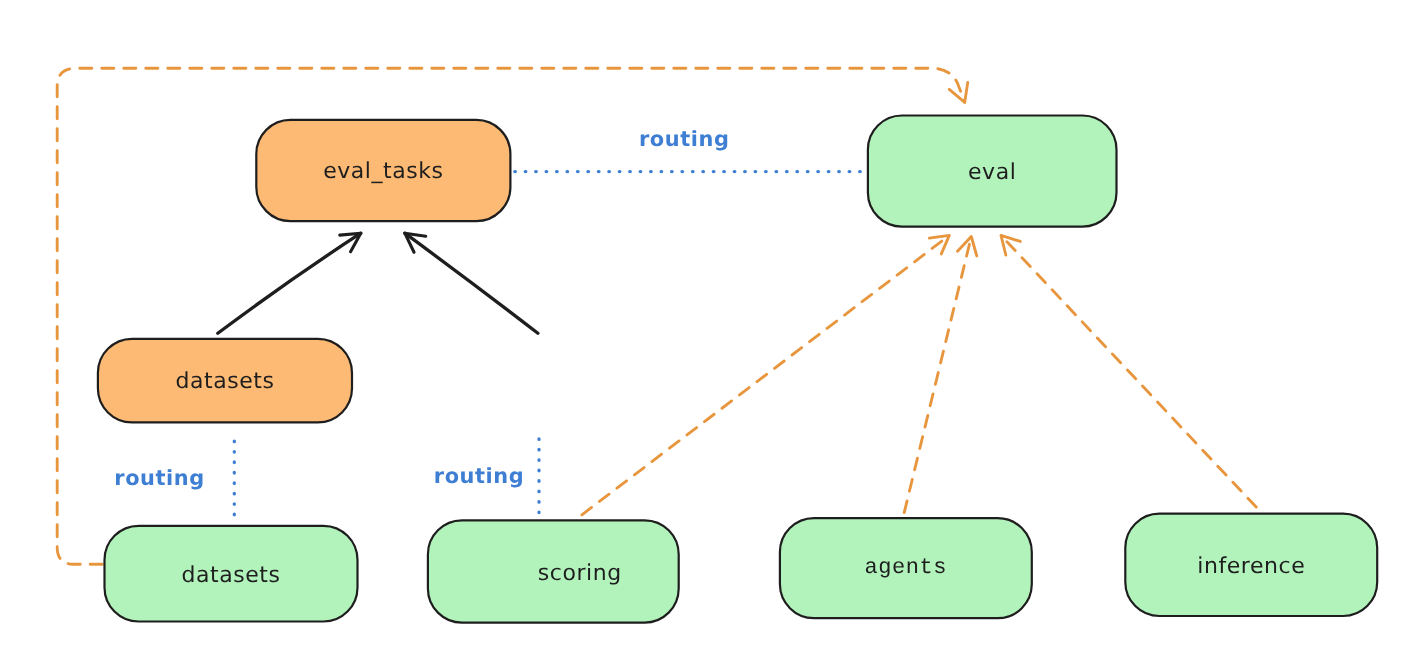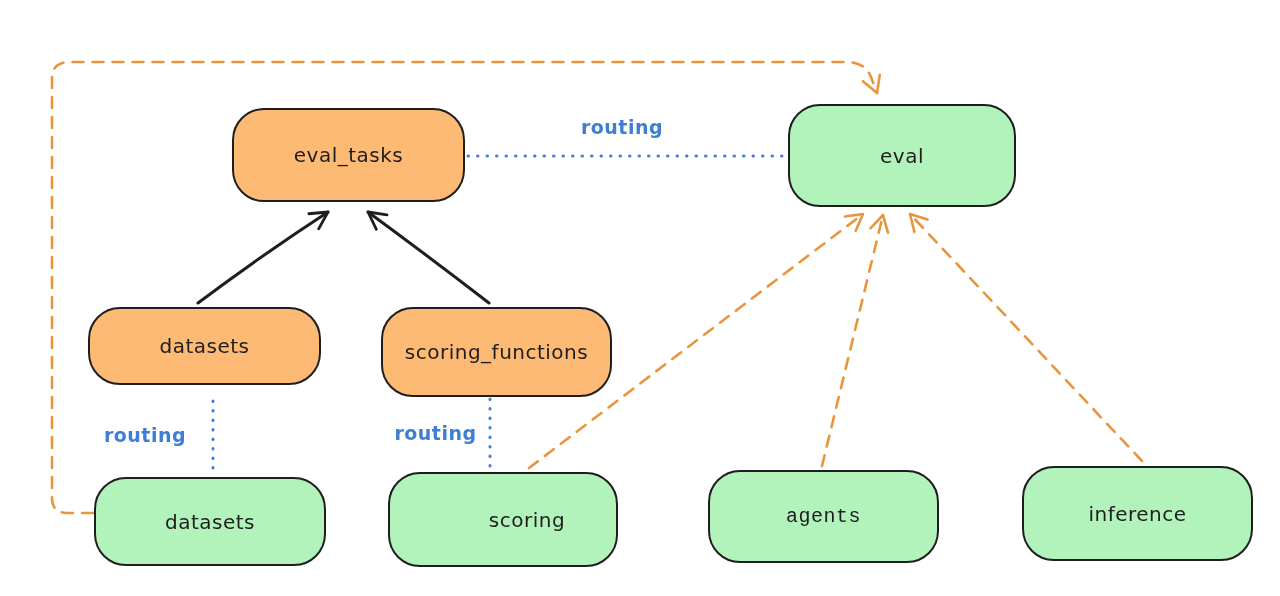--- a/index.html
+++ b/index.html
@@ -80,23 +80,20 @@
   </div>
 
   <div class="node node-green" style="left:788px; top:104px; width:228px; height:103px;">
     <span>eval</span>
   </div>
 
   <div class="node node-blue" style="left:88px; top:307px; width:233px; height:78px;">
     <span>datasets</span>
   </div>
 
-  <div class="node node-blue" style="left:381px; top:307px; width:231px; height:90px;">
-    <span>scoring_functions</span>
-  </div>
 
   <div class="node node-green" style="left:94px; top:477px; width:232px; height:89px;">
     <span>datasets</span>
   </div>
 
   <div class="node node-green" style="left:388px; top:472px; width:230px; height:95px;padding-left:48px;">
     <span>scoring</span>
   </div>
 
   <div class="node node-green" style="left:708px; top:470px; width:231px; height:93px;font-family:Liberation Mono, monospace;">

